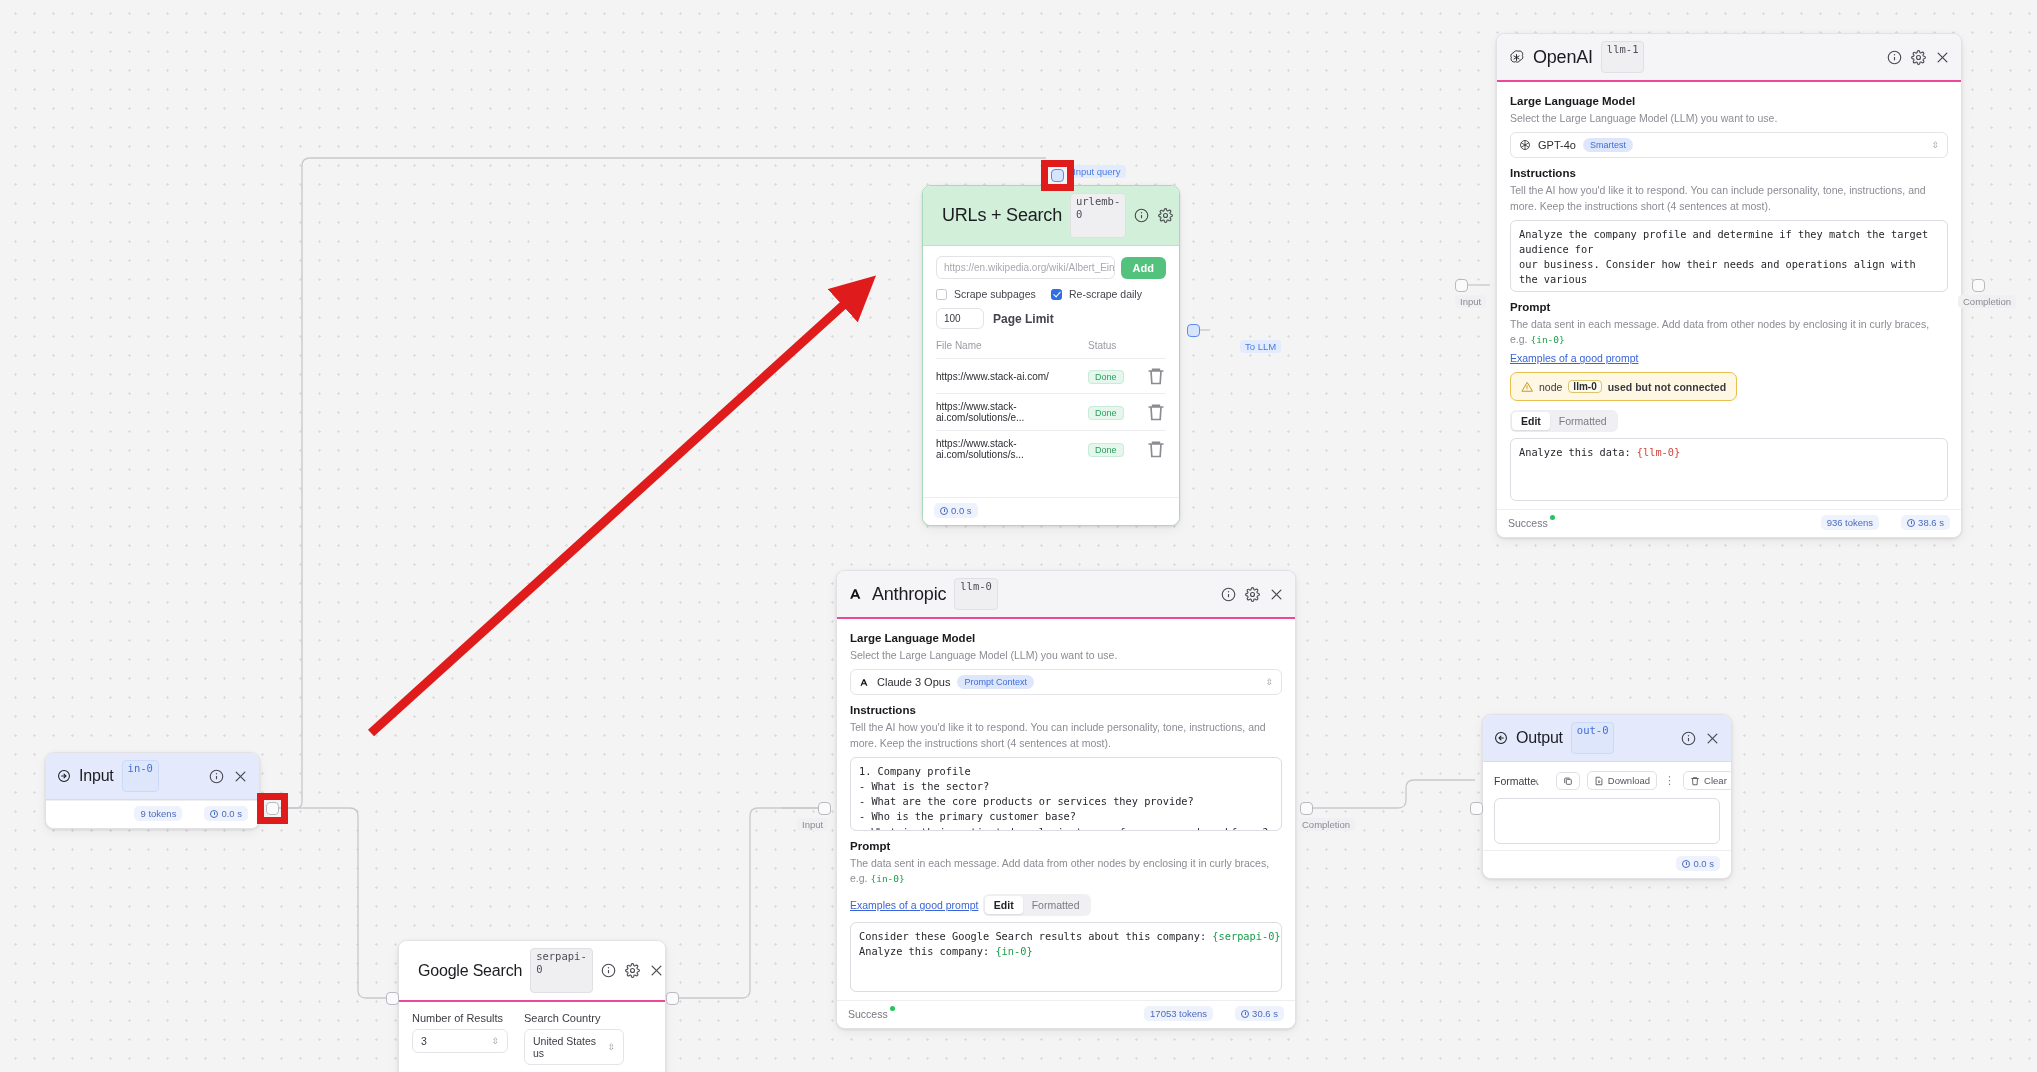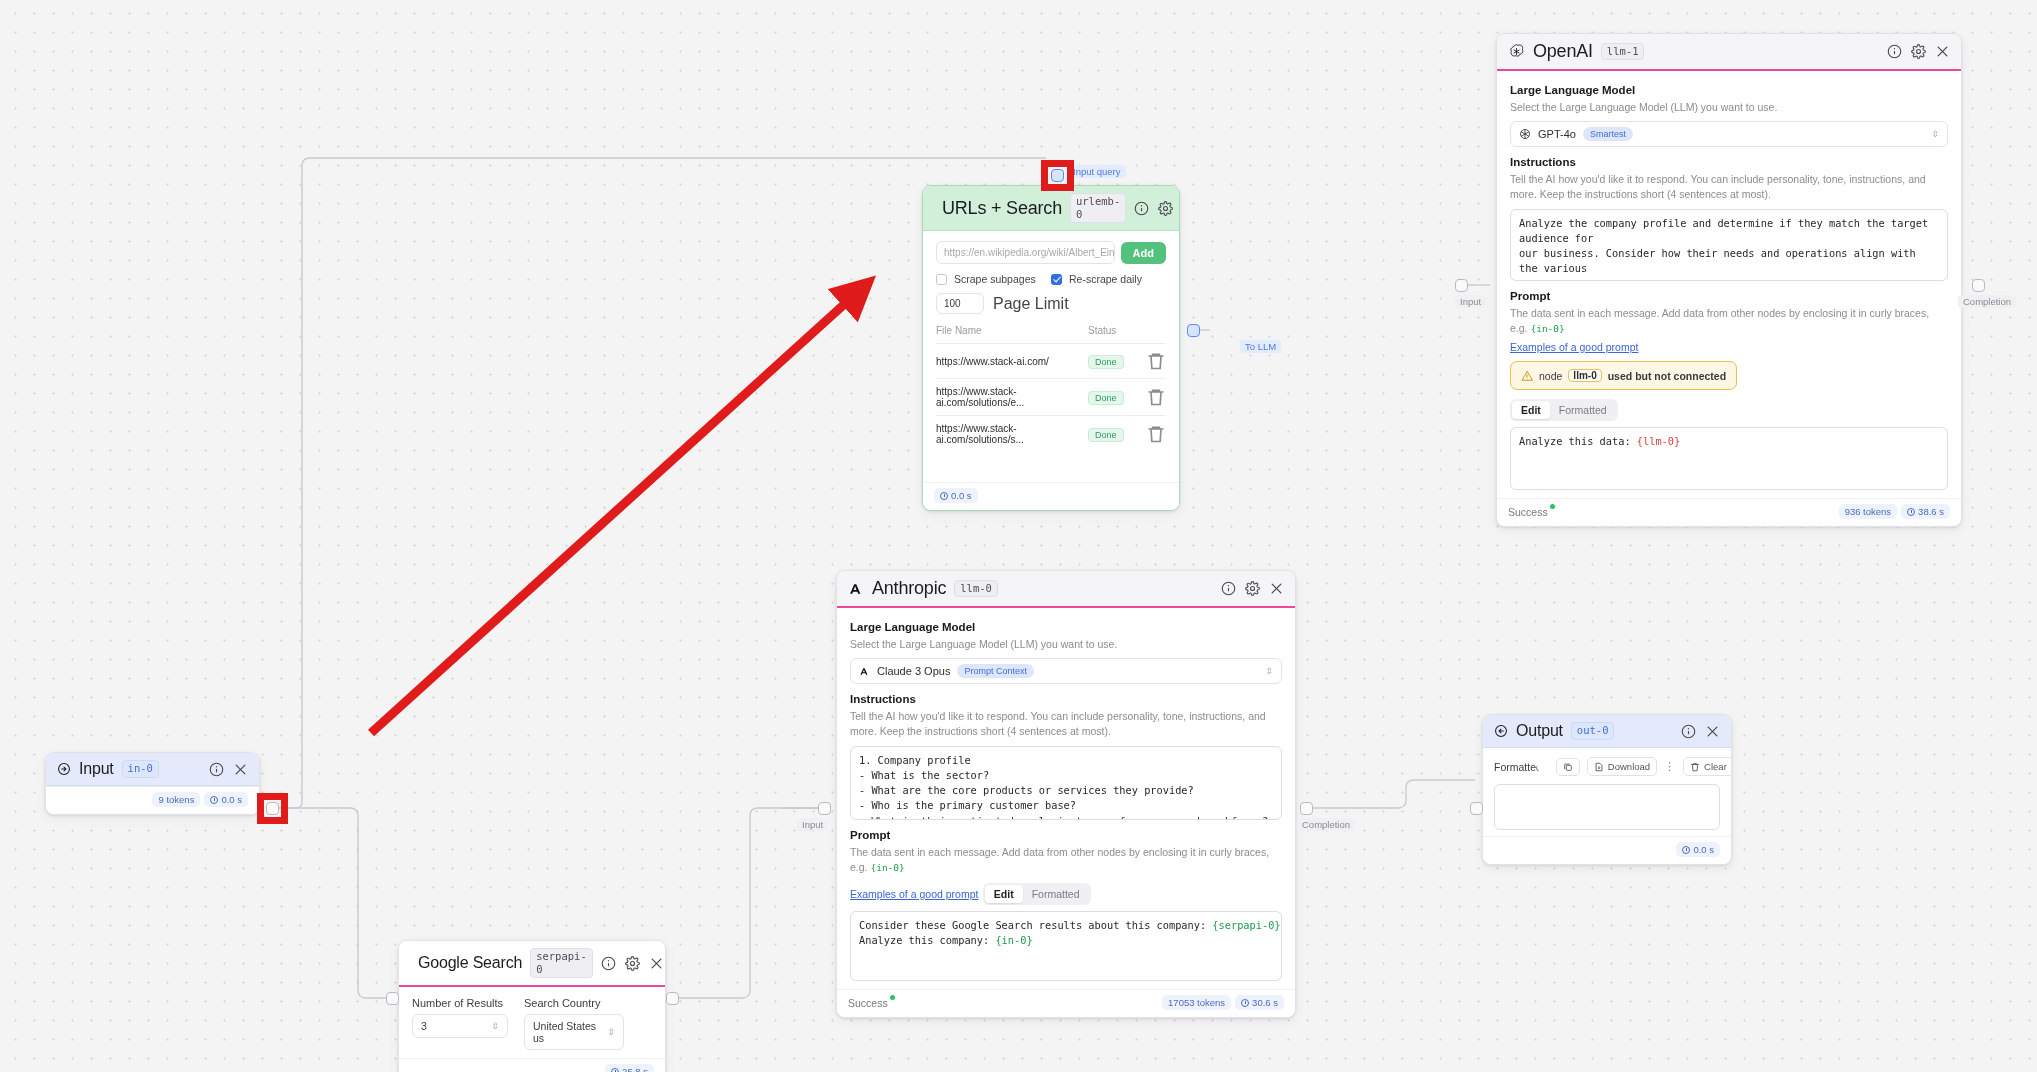--- a/index.html
+++ b/index.html
@@ -34,21 +34,21 @@
     display:flex; align-items:center; gap:8px;
     padding:7px 11px;
     border-bottom:2px solid #ec4899;
   }
   .node-title{ font-size:18px; color:#1c1c21; letter-spacing:-.2px; white-space:nowrap;}
   .node-title.sm{ font-size:16px; }
   .tagpill{
     font-family:"DejaVu Sans Mono", monospace;
     font-size:10.5px; color:#4d4d55;
     background:#efeff2; border:1px solid #dfdfe4;
-    border-radius:4px; padding:1px 5px 1px;
+    border-radius:4px; padding:1px 5px 16px;
     line-height:1.25;
   }
   .head-actions{ margin-left:auto; display:flex; align-items:center; gap:9px; }
   .ic{ width:15px; height:15px; display:block; color:#4a4a52; cursor:pointer;}
   .ic svg{ width:100%; height:100%; display:block; }
 
   .node-body{ padding:10px 13px 8px; }
   .lbl-strong{ font-size:11.5px; font-weight:bold; color:#18181d; margin:3px 0 4px;}
   .lbl-desc{ font-size:10.5px; color:#8b8b94; line-height:1.45; margin-bottom:6px;}
   .select-box{
@@ -80,21 +80,21 @@
   .node-foot{
     display:flex; align-items:center;
     padding:5px 11px 7px; border-top:1px solid #eeeef1;
     background:#fff;
   }
   .status-ok{ font-size:10.5px; color:#77777f; position:relative; }
   .status-ok .dot{
     position:absolute; right:-7px; top:-2px;
     width:5px; height:5px; border-radius:50%; background:#22c55e;
   }
-  .chips{ margin-left:auto; display:flex; gap:4px; }
+  .chips{ margin-left:auto; display:flex; gap:22px; }
   .chip{
     background:#eef2fd; color:#4b6bbd; font-size:9.5px;
     border-radius:5px; padding:2px 6px; white-space:nowrap;
   }
   .chip.time{ display:flex; align-items:center; gap:3px;}
   .clock{ width:8px;height:8px;border:1px solid #4b6bbd;border-radius:50%;position:relative;display:inline-block;}
   .clock:after{content:"";position:absolute;left:3px;top:1.3px;width:1px;height:3px;background:#4b6bbd;}
 
   
   .handle{
@@ -126,21 +126,21 @@
     background:#53c27c; color:#fff; font-size:11px; font-weight:bold;
     border:none; border-radius:6px; padding:5px 12px; cursor:pointer;
   }
   .chk-row{ display:flex; align-items:center; margin:9px 0 0; font-size:10.5px; color:#44444c;}
   .chk-row .g1{ width:50%; display:flex; align-items:center; gap:7px;}
   .chk{ width:11px;height:11px;border:1px solid #c6c6cf;border-radius:2.5px;background:#fff;display:inline-block;}
   .chk.on{ background:#2f6fe4;border-color:#2f6fe4; position:relative;}
   .chk.on:after{content:"";position:absolute;left:3px;top:0.5px;width:3px;height:6px;border:solid #fff;border-width:0 1.6px 1.6px 0;transform:rotate(42deg);}
   .pl-row{ display:flex; align-items:center; gap:9px; margin-top:8px;}
   .pl-in{ width:48px;border:1px solid #e2e2e7;border-radius:6px;padding:4px 7px;font-size:10px;color:#3a3a42;}
-  .pl-lab{ font-size:16px;color:#44444c;}
+  .pl-lab{ font-size:12px;color:#44444c;font-weight:bold;}
   .ftable{ width:100%; border-collapse:collapse; margin-top:11px;}
   .ftable th{ text-align:left; font-size:10px; color:#9a9aa3; font-weight:normal; padding:0 0 7px;}
   .ftable td{ font-size:10px; color:#2c2c33; padding:7px 0; border-top:1px solid #ededf0;}
   .done{ background:#e5f7ec;color:#2a9d5c;font-size:9px;border:1px solid #c8ecd8;border-radius:4px;padding:1px 6px;}
   .trash{ width:11px;height:11px;color:#8b8b94;cursor:pointer;}
   .trash svg{width:100%;height:100%;display:block;}
   .urls-foot{ margin-top:22px; }
 
   
   #node-google{ left:398px; top:940px; width:268px; }

